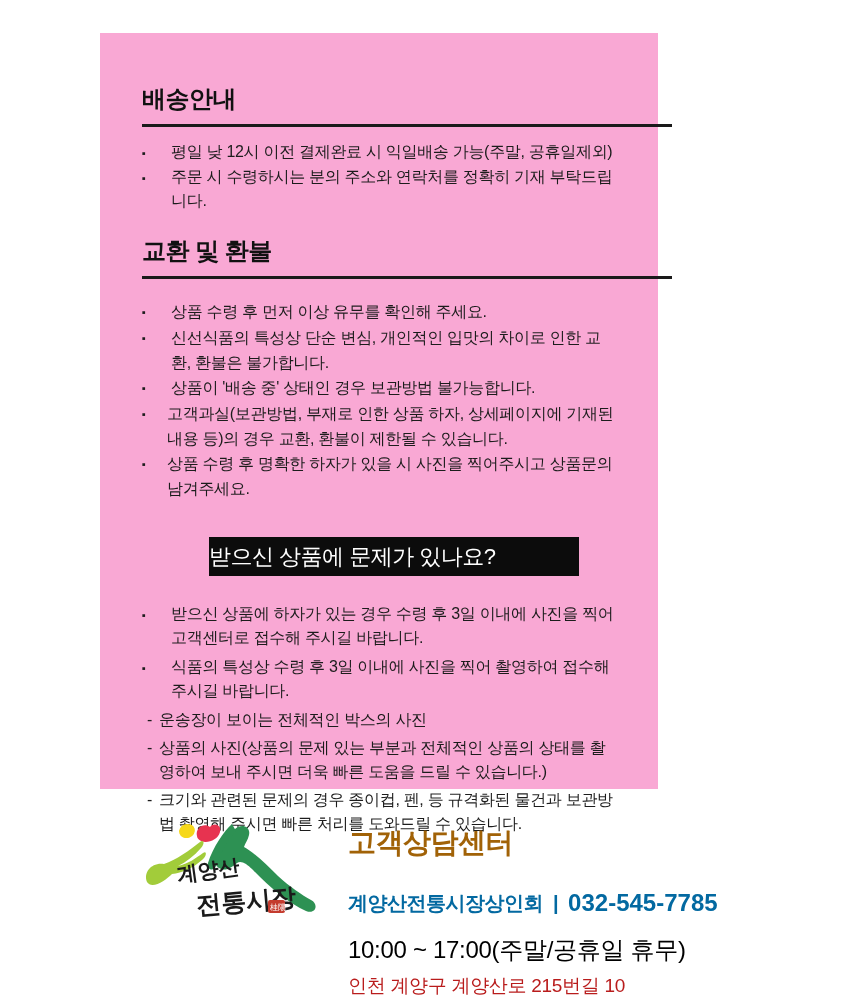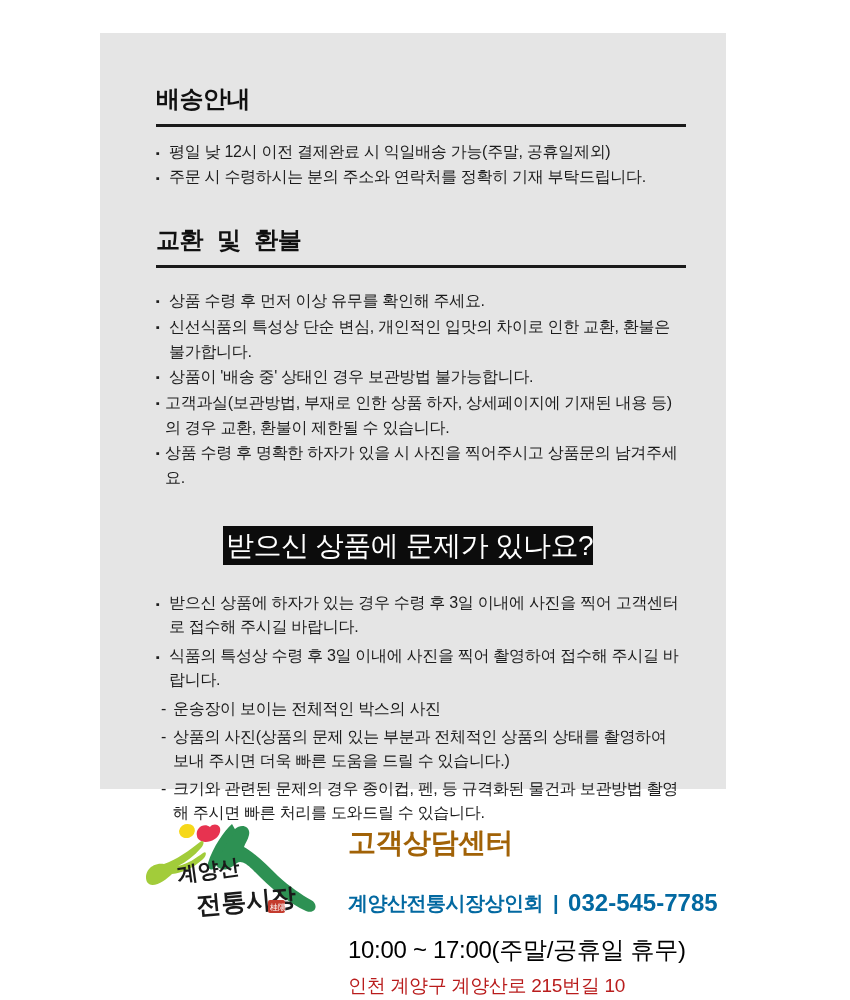--- a/index.html
+++ b/index.html
@@ -9,74 +9,74 @@
     font-family: "Liberation Sans", "DejaVu Sans", sans-serif;
     color: #1a1a1a;
     position: relative;
     overflow: hidden;
   }
   .page { position: relative; width: 850px; height: 1000px; background: #ffffff; }
 
   
   .panel {
     position: absolute; left: 100px; top: 33px;
-    width: 626px; height: 756px;
-    background: #e5e5e5;
-    padding: 44px 40px 0 56px;
+    width: 558px; height: 756px;
+    background: #f9a8d4;
+    padding: 44px 40px 0 42px;
   }
 
   .section-title {
     margin-top: 6px;
     width: 530px;
     font-size: 24px; font-weight: 700; color: #111111;
     letter-spacing: -0.5px;
     padding-bottom: 9px;
     border-bottom: 3px solid #1a1a1a;
   }
-  .title-gap2 { margin-top: 34px; font-family: Liberation Mono, monospace; }
+  .title-gap2 { margin-top: 22px; }
 
   .bullet-list { margin-top: 13px; }
   .bullet-list.list2 { margin-top: 20px; }
   .bullet-list.list3 { margin-top: 26px; }
 
   .b-item {
     display: flex; align-items: flex-start;
     font-size: 16px; line-height: 24px; color: #1c1c1c;
     letter-spacing: -0.3px;
   }
   .list2 .b-item { line-height: 25px; }
   .list3 .b-item { margin-bottom: 5px; }
   .b-marker {
     flex: 0 0 auto;
     width: 13px;
     font-size: 11px; line-height: inherit;
     text-align: left;
     padding-top: 1px;
   }
   .b-item.tight .b-marker { width: 9px; }
-  .b-text { flex: 1 1 auto; }
+  .b-text { flex: 1 1 auto; margin-left: 16px; }
 
   .d-item {
     display: flex; align-items: flex-start;
     font-size: 16px; line-height: 24px; color: #1c1c1c;
     letter-spacing: -0.3px;
     padding-left: 5px;
     margin-bottom: 4px;
   }
   .d-marker { flex: 0 0 auto; width: 12px; font-size: 16px; line-height: inherit; }
   .d-text { flex: 1 1 auto; }
 
   .banner {
     margin-top: 36px;
     margin-left: 67px;
     width: 370px; height: 39px;
     background: #0c0c0c;
     color: #ffffff;
-    font-size: 28px; letter-spacing: -0.5px;
-    display: flex; align-items: center; justify-content: flex-end;
+    font-size: 22px; letter-spacing: -0.5px;
+    display: flex; align-items: center; justify-content: flex-start;
   }
 
   
   .footer {
     position: absolute; left: 140px; top: 818px;
     display: flex; align-items: flex-start;
   }
   .logo-box { width: 190px; height: 160px; flex: 0 0 auto; }
   .footer-info { margin-left: 18px; padding-top: 6px; }
   .cs-heading { font-size: 28px; font-weight: 700; color: #a16207; letter-spacing: -0.5px; }

